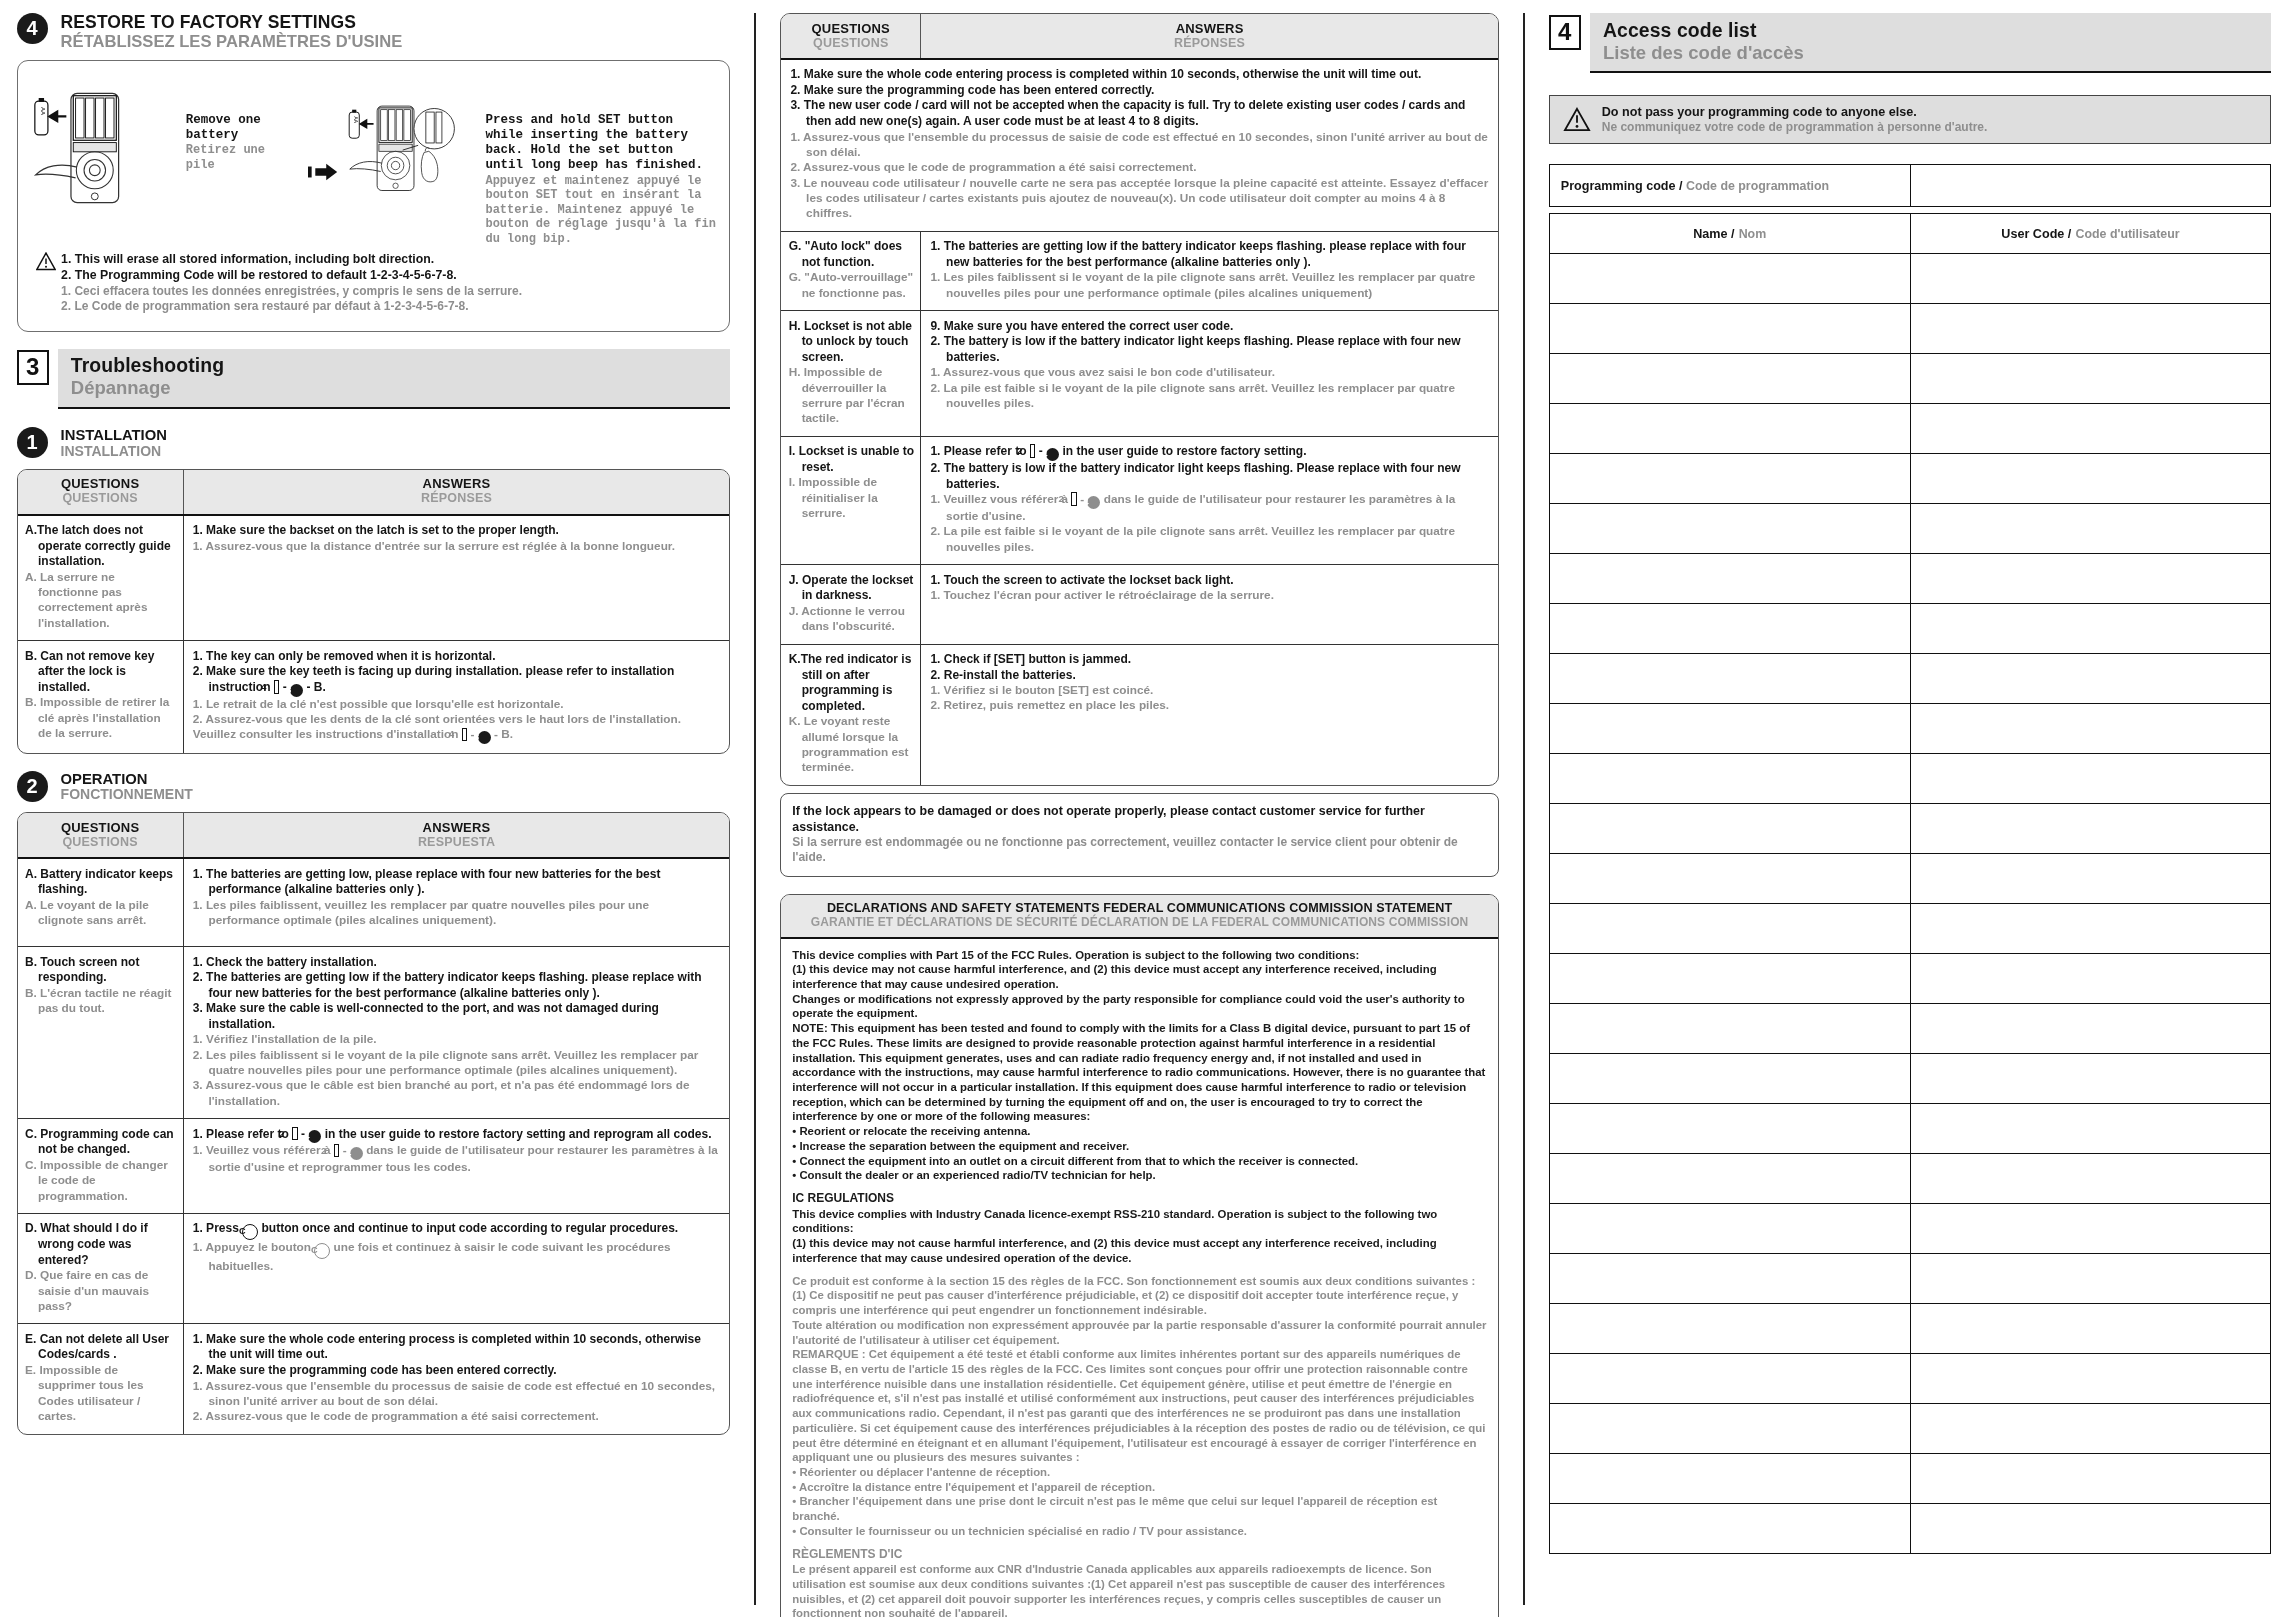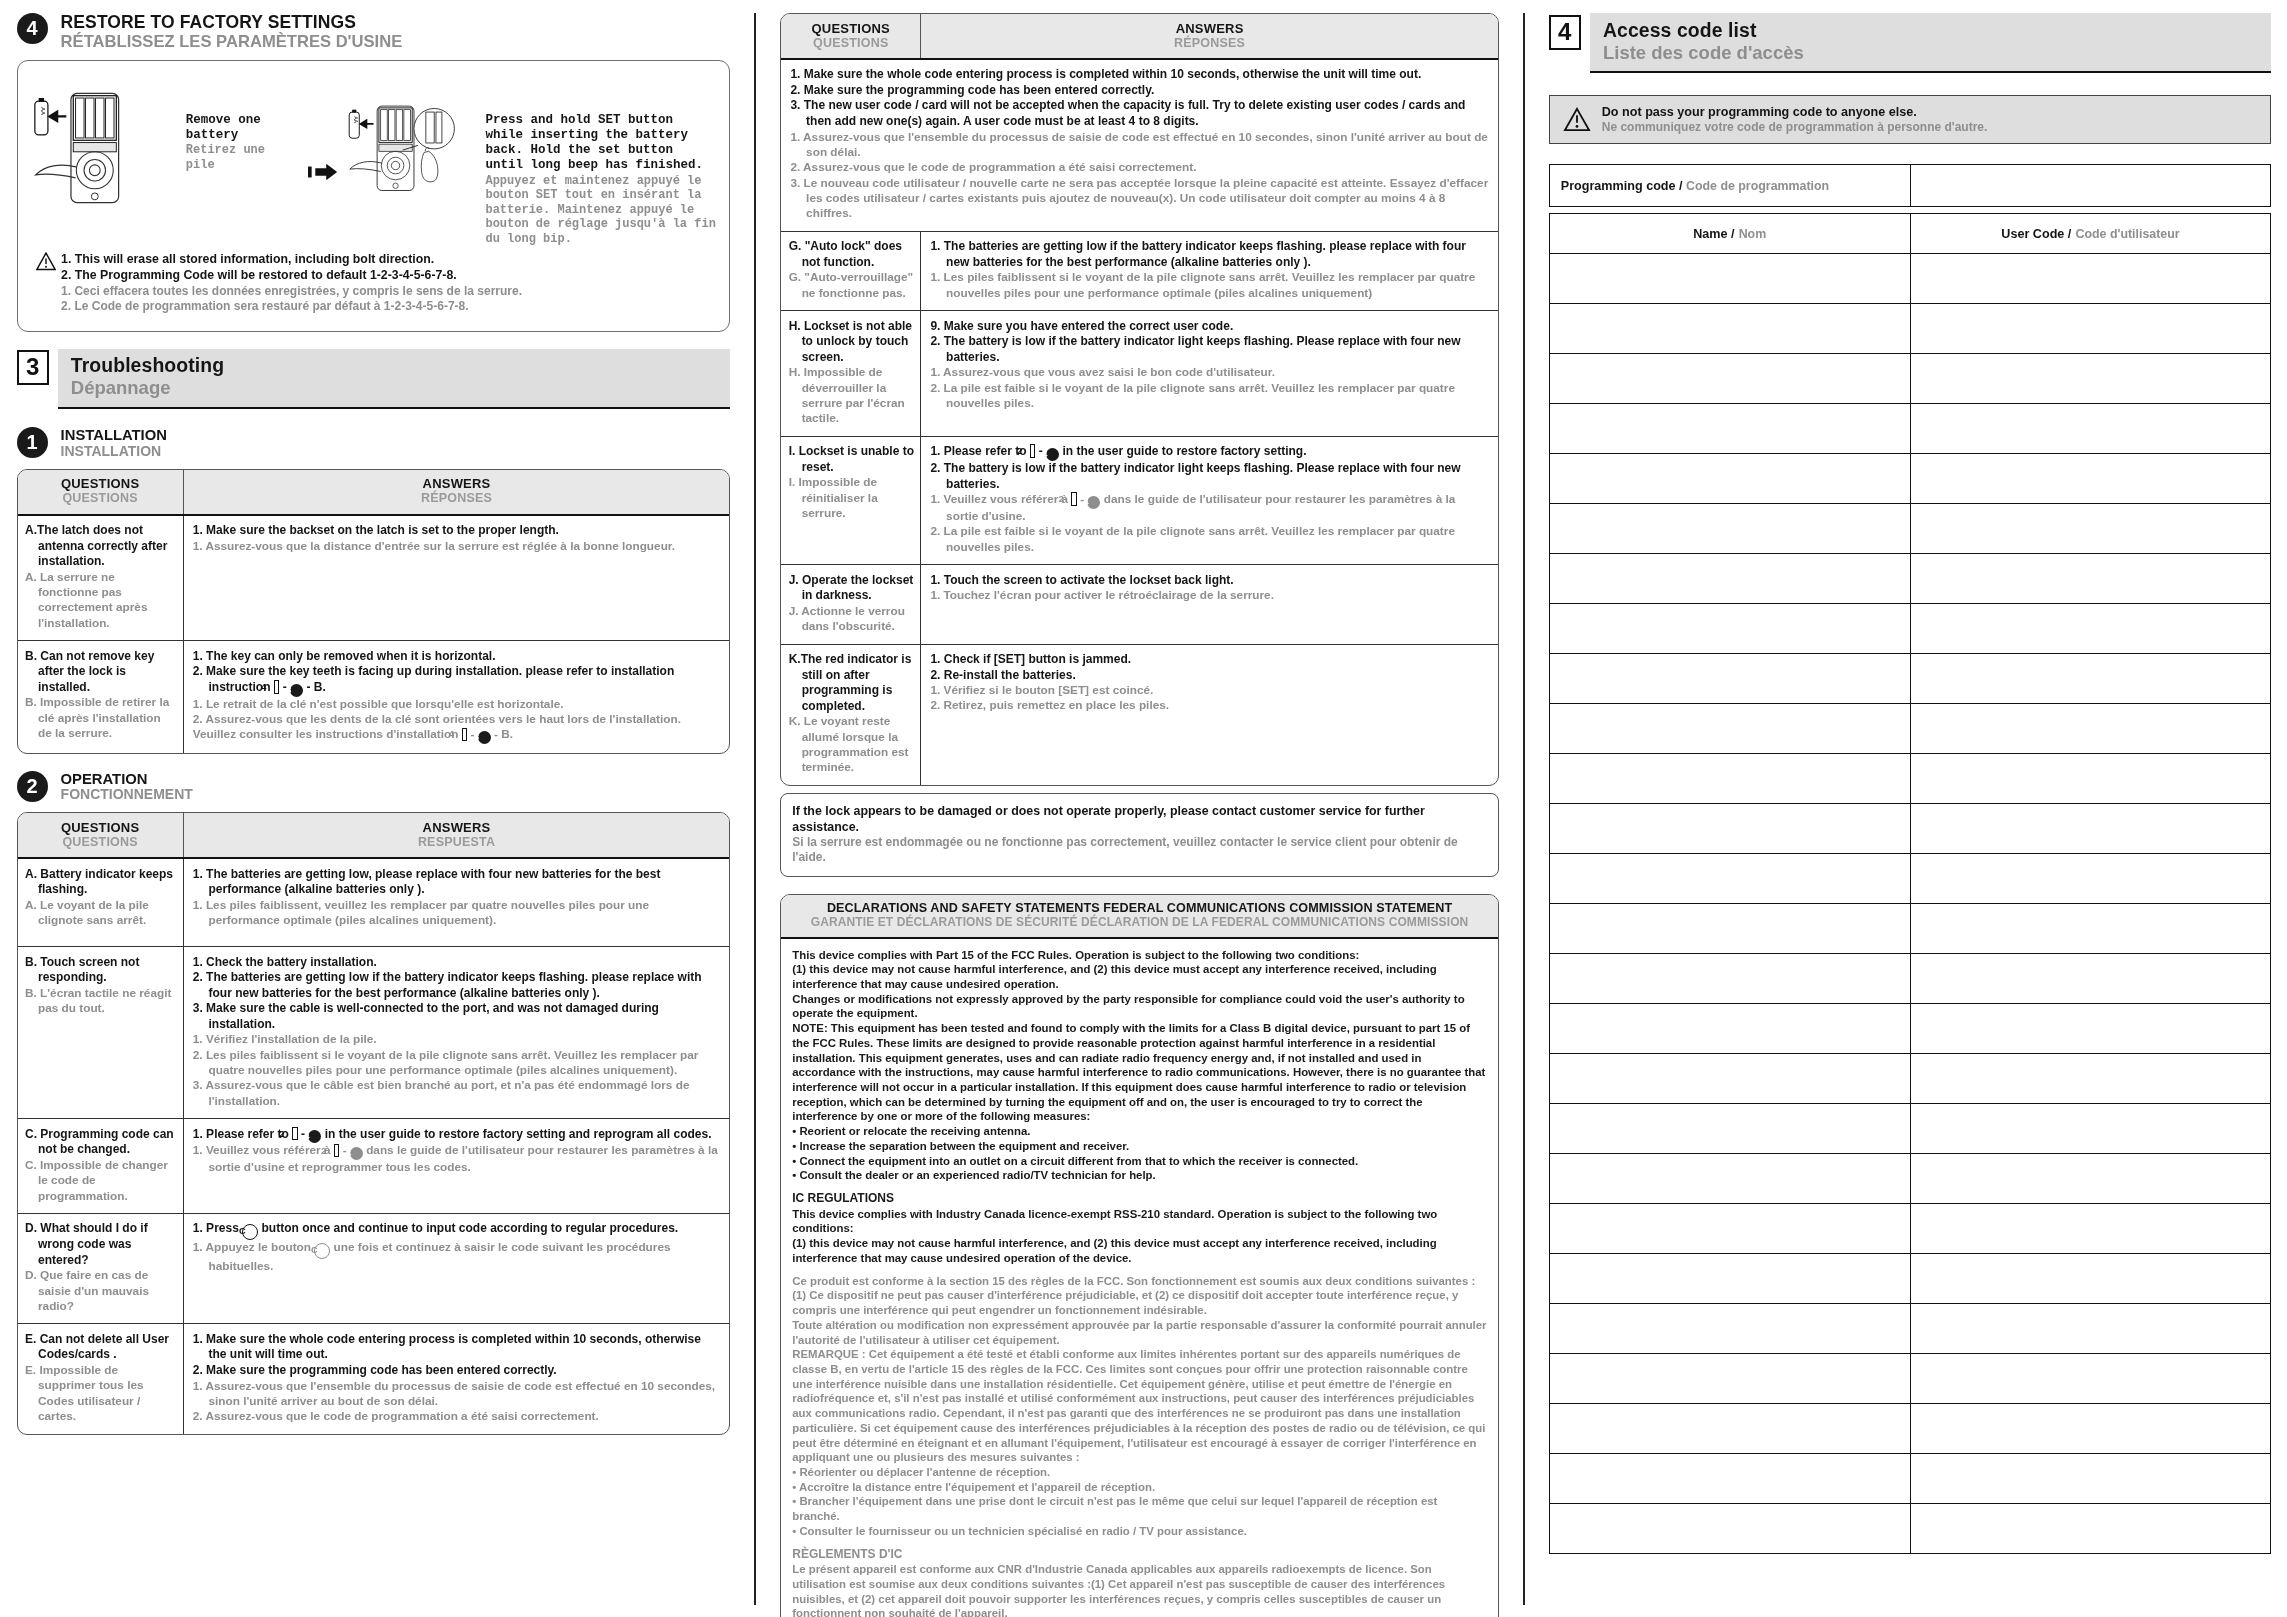--- a/index.html
+++ b/index.html
@@ -235,21 +235,21 @@
           <span class="fr">QUESTIONS</span>
         </div>
         <div class="c2">
           <span class="en">ANSWERS</span>
           <span class="fr">RÉPONSES</span>
         </div>
       </div>
 
       <div class="qa-row" style="min-height:103px">
         <div class="qa-q">
-          <span class="en">A.The latch does not antenna correctly after installation.</span>
+          <span class="en">A.The latch does not operate correctly guide installation.</span>
           <span class="fr">A. La serrure ne fonctionne pas correctement après l'installation.</span>
         </div>
         <div class="qa-a">
           <span class="en">1. Make sure the backset on the latch is set to the proper length.</span>
           <span class="fr">1. Assurez-vous que la distance d'entrée sur la serrure est réglée à la bonne longueur.</span>
         </div>
       </div>
 
       <div class="qa-row" style="min-height:100px">
         <div class="qa-q">
@@ -319,21 +319,21 @@
         </div>
         <div class="qa-a">
           <span class="en"><span>1. Please refer to </span><span class="ref-sq">2</span> - <span class="ref-ci">4</span> <span> in the user guide to restore factory setting and reprogram all codes.</span></span>
           <span class="fr"><span>1. Veuillez vous référer à </span><span class="ref-sq">2</span> - <span class="ref-ci grey">4</span> <span> dans le guide de l'utilisateur pour restaurer les paramètres à la sortie d'usine et reprogrammer tous les codes.</span></span>
         </div>
       </div>
 
       <div class="qa-row" style="min-height:87px">
         <div class="qa-q">
           <span class="en">D. What should I do if wrong code was entered?</span>
-          <span class="fr">D. Que faire en cas de saisie d'un mauvais radio?</span>
+          <span class="fr">D. Que faire en cas de saisie d'un mauvais pass?</span>
         </div>
         <div class="qa-a">
           <span class="en"><span>1. Press </span><span class="ref-co">C</span> <span> button once and continue to input code according to regular procedures.</span></span>
           <span class="fr"><span>1. Appuyez le bouton </span><span class="ref-co grey">C</span> <span> une fois et continuez à saisir le code suivant les procédures habituelles.</span></span>
         </div>
       </div>
 
       <div class="qa-row" style="min-height:85px">
         <div class="qa-q">
           <span class="en">E. Can not delete all User Codes/cards .</span>

